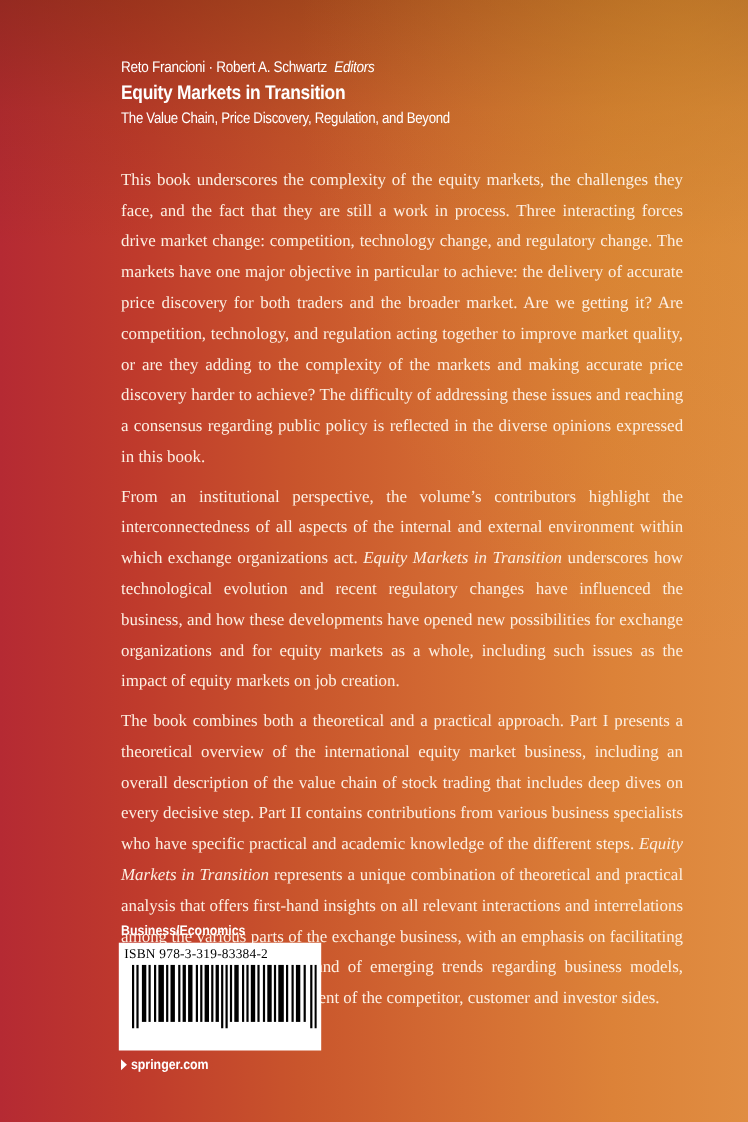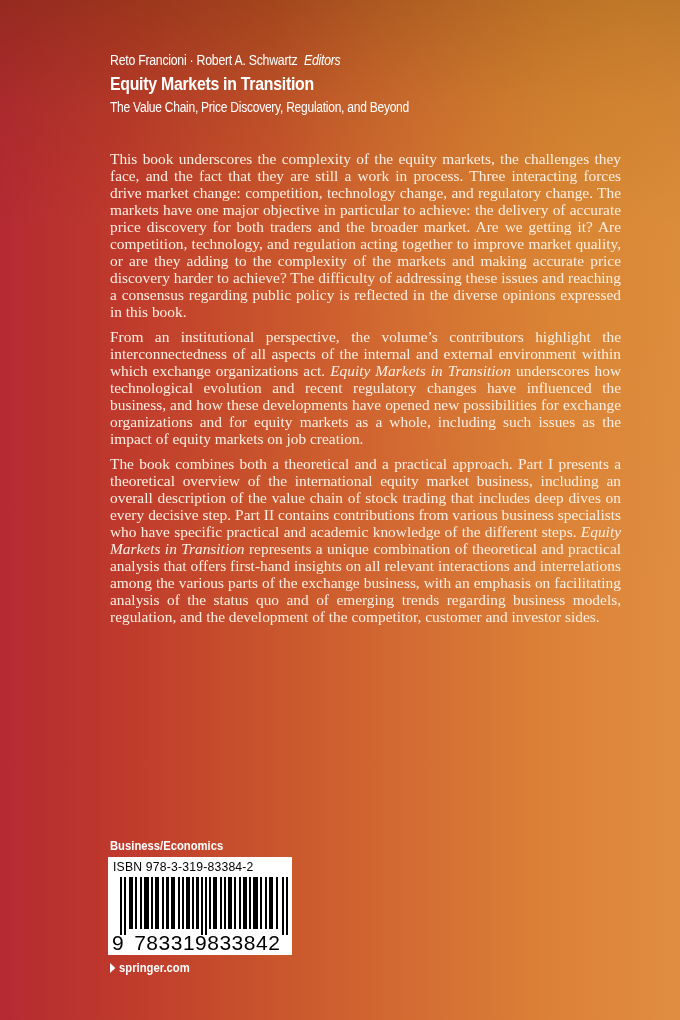--- a/index.html
+++ b/index.html
@@ -14,28 +14,28 @@
     position: absolute; inset: 0; pointer-events: none;
     background: radial-gradient(ellipse at 92% 4%, rgba(210,140,40,0.45) 0%, rgba(210,140,40,0) 40%);
   }
   .header { position: absolute; left: 110px; top: 52px; font-family: Liberation Sans, sans-serif; color: #fff; }
   .editors { font-size: 14px; letter-spacing: -0.3px; transform: scaleX(0.88); transform-origin: left; white-space: nowrap; height: 18px; }
   .editors .role { font-style: italic; margin-left: 4px; }
   .title { font-size: 18px; font-weight: bold; letter-spacing: -0.3px; transform: scaleX(0.88); transform-origin: left; white-space: nowrap; margin-top: 4px; height: 22px; }
   .subtitle { font-size: 14px; letter-spacing: -0.3px; transform: scaleX(0.86); transform-origin: left; white-space: nowrap; margin-top: 3px; }
   .body-text {
     position: absolute; left: 110px; top: 150px; width: 511px;
-    font-family: "Liberation Serif", serif; font-size: 15.4px; line-height: 17px;
+    font-family: "Liberation Serif", serif; font-size: 15.4px; line-height: 28px;
     text-align: justify; color: #fcefe2;
   }
   .body-text p { margin: 0 0 8px 0; }
   .body-text em { font-style: italic; }
   .category { position: absolute; left: 110px; top: 839px; font-family: "Liberation Sans", sans-serif; font-weight: bold; font-size: 12.5px; color: #fff; transform: scaleX(0.9); transform-origin: left; white-space: nowrap; }
   .barcode-box { position: absolute; left: 108px; top: 857px; width: 184px; height: 98px; background: #fff; }
-  .isbn-text { position: absolute; left: 5px; top: 3px; font-family: Liberation Sans, sans-serif; font-size: 12.2px; color: #000; white-space: nowrap; letter-spacing: 0.2px; }
+  .isbn-text { position: absolute; left: 5px; top: 3px; font-family: Liberation Serif, serif; font-size: 12.2px; color: #000; white-space: nowrap; letter-spacing: 0.2px; }
   .bars { position: absolute; left: 12px; top: 20px; height: 58px; width: 168px; }
   .ean { position: absolute; left: 4px; top: 74px; font-family: "Liberation Sans", sans-serif; font-size: 21px; color: #000; white-space: nowrap; letter-spacing: 0.5px; }
   .ean .lead { margin-right: 10px; }
   .springer { position: absolute; left: 110px; top: 961px; font-family: "Liberation Sans", sans-serif; font-weight: bold; font-size: 12.5px; color: #fff; transform: scaleX(0.9); transform-origin: left; white-space: nowrap; }
   .springer .arrow { display: inline-block; width: 0; height: 0; border-left: 6px solid #fff; border-top: 5px solid transparent; border-bottom: 5px solid transparent; margin-right: 4px; vertical-align: -1px; }
 </style>
 </head>
 <body>
 
 <div class="glow"></div>
@@ -90,20 +90,17 @@
       <rect x="129" y="0" width="2" height="52"></rect>
         <rect x="133" y="0" width="5" height="52"></rect>
       <rect x="140" y="0" width="2" height="52"></rect>
         <rect x="145" y="0" width="2" height="52"></rect>
       <rect x="149" y="0" width="4" height="52"></rect>
         <rect x="156" y="0" width="2" height="52"></rect>
       <rect x="162" y="0" width="2" height="58"></rect>
         <rect x="166" y="0" width="2" height="58"></rect>
     </g>
   </svg>
-  <div class="ean">
-    <span class="lead">9</span><span>783319833842</span>
-  </div>
 </div>
 
 <div class="springer">
   <span class="arrow"></span><span>springer.com</span>
 </div>
 
 </body></html>

